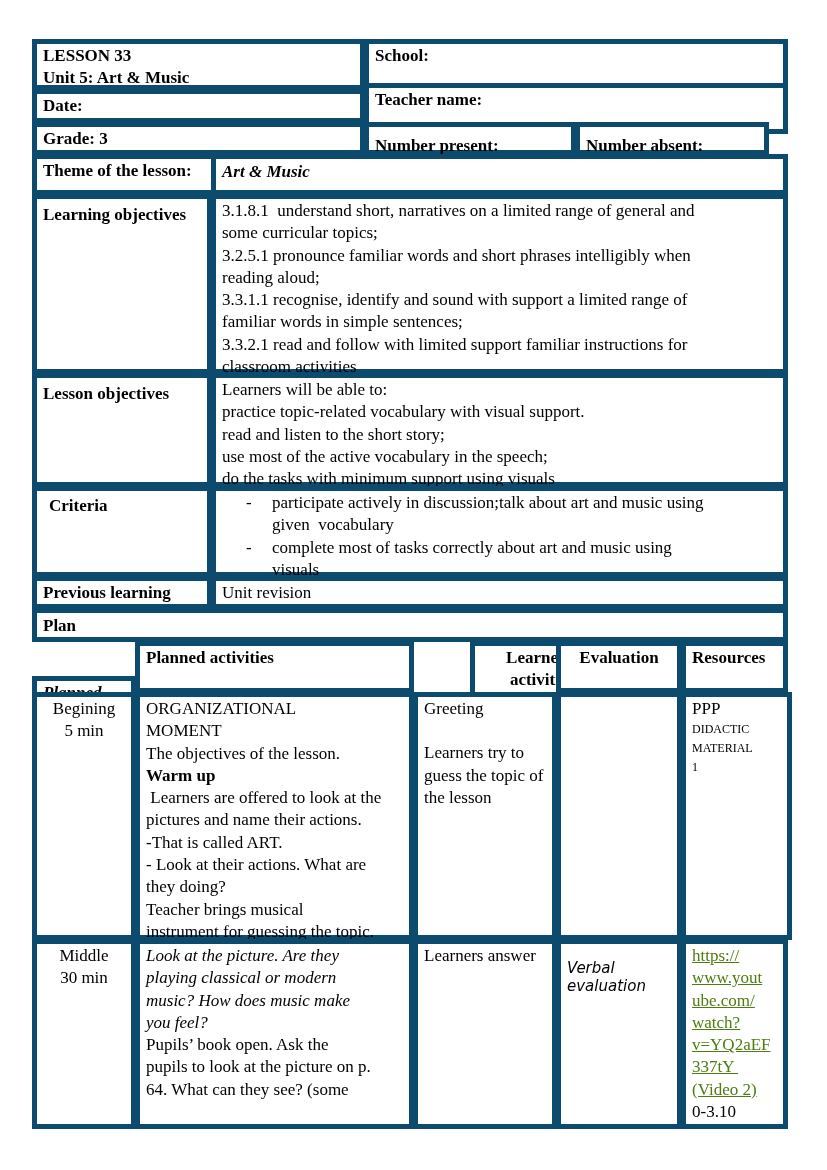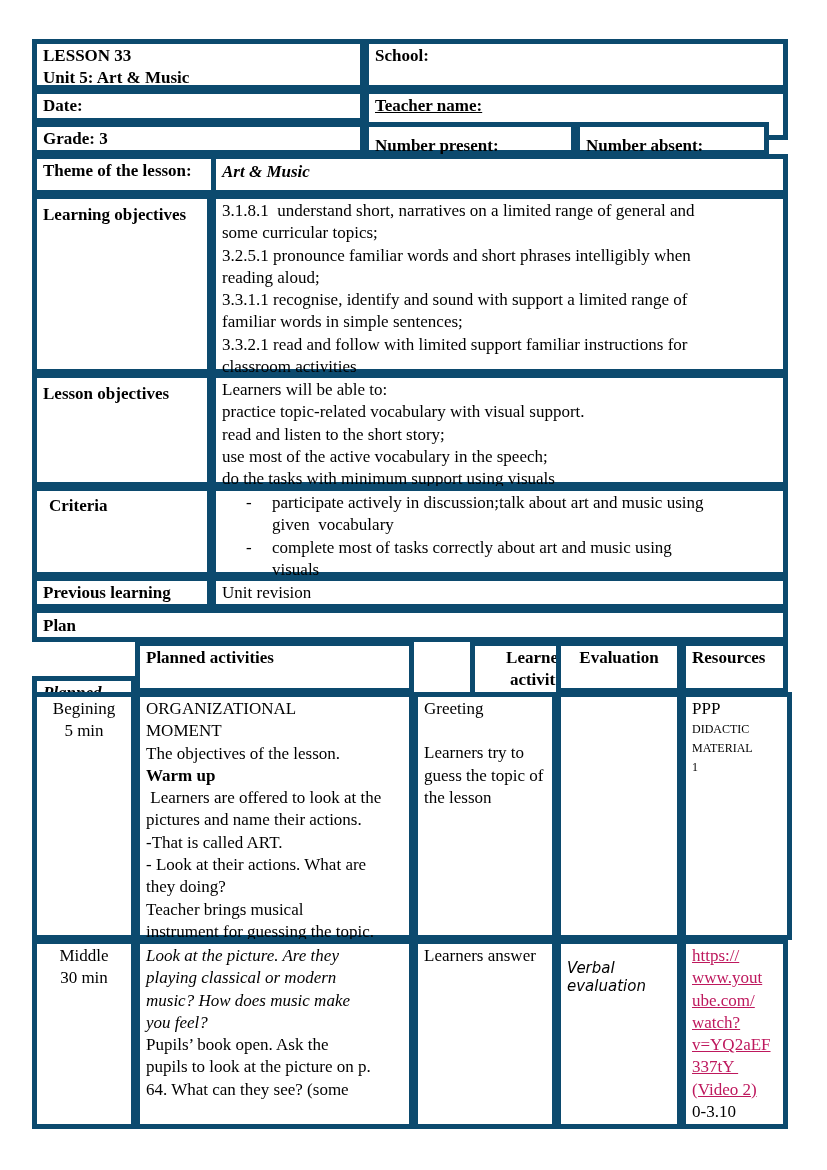--- a/index.html
+++ b/index.html
@@ -5,39 +5,39 @@
   html, body { margin:0; padding:0; background:#ffffff; }
   body { width:827px; height:1170px; position:relative; overflow:hidden;
          font-family:"Liberation Serif", serif; color:#000; font-size:17px; line-height:22.3px; }
   .cell { position:absolute; box-sizing:border-box; border:5px solid #0c4a6e; padding:1px 6px; background:#fff; }
   .b { font-weight:bold; }
   .i { font-style:italic; }
   .line { display:block; white-space:pre-wrap; }
   .center { text-align:center; }
   .small { font-size:12px; line-height:19px; }
   .sans-i { font-family:"DejaVu Sans", sans-serif; font-style:italic; font-size:15px; line-height:18px; }
-  a.link { color:#be185d; text-decoration:underline; display:block; }
+  a.link { color:#4d7c0f; text-decoration:underline; display:block; }
   .crit-item { position:relative; padding-left:50px; display:block; }
   .crit-item .dash { position:absolute; left:24px; top:0; }
 </style>
 </head>
 <body>
 
 <div class="cell b" style="left:32px;top:39px;width:333px;height:51px;">
   <span class="line">LESSON 33</span>
   <span class="line">Unit 5: Art &amp; Music</span>
 </div>
 <div class="cell b" style="left:364px;top:39px;width:424px;height:51px;">
   <span class="line">School:</span>
 </div>
 
 <div class="cell b" style="left:32px;top:89px;width:333px;height:34px;">
   <span class="line">Date:</span>
 </div>
-<div class="cell b" style="left:364px;top:89px;width:424px;height:51px;text-decoration:underline;">
+<div class="cell b" style="left:364px;top:83px;width:424px;height:51px;">
   <span class="line">Teacher name:</span>
 </div>
 
 <div class="cell b" style="left:32px;top:122px;width:333px;height:33px;">
   <span class="line">Grade: 3</span>
 </div>
 <div class="cell b" style="left:364px;top:122px;width:212px;height:33px;padding-top:8px;">
   <span class="line">Number present:</span>
 </div>
 <div class="cell b" style="left:575px;top:122px;width:194px;height:33px;padding-top:8px;">

